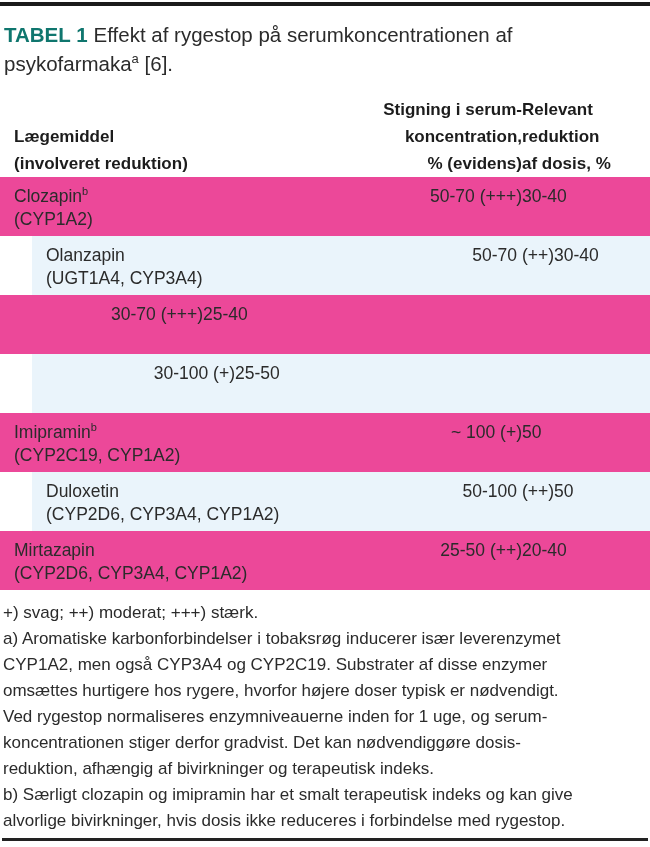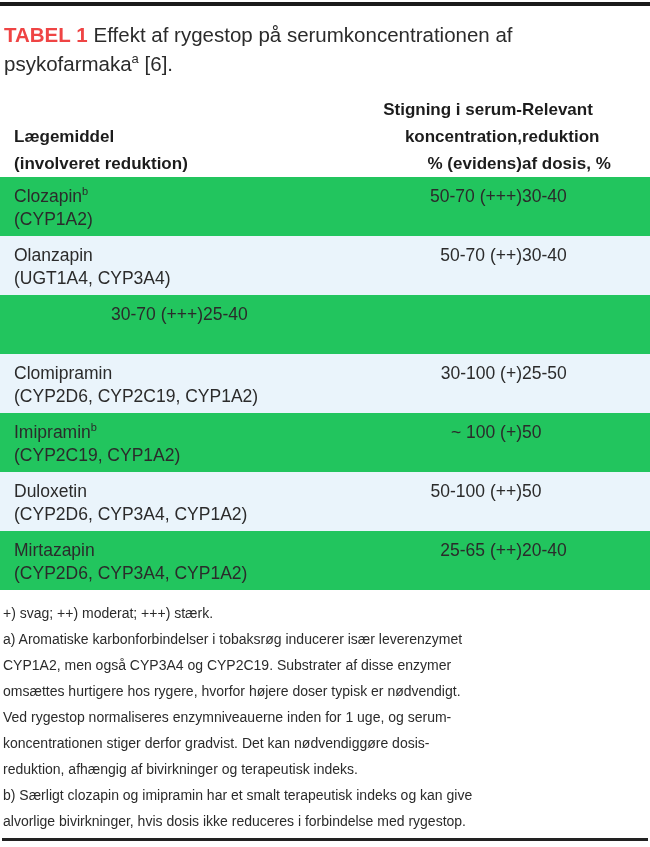--- a/index.html
+++ b/index.html
@@ -21,21 +21,21 @@
     position: absolute; bottom: 6px; left: 2px; right: 2px;
     height: 3px; background: #222222;
   }
   .title {
     padding: 20px 0 0 4px;
     width: 555px;
     font-size: 20.5px;
     line-height: 29px;
     color: #2b2b2b;
   }
-  .title .t-label { font-weight: bold; color: #ef4444; margin-right: 6px; }
+  .title .t-label { font-weight: bold; color: #0f766e; margin-right: 6px; }
   .title sup { font-size: 13px; line-height: 0; }
   .thead {
     display: flex;
     align-items: flex-end;
     padding: 18px 0 0 14px;
     font-weight: bold;
     font-size: 17px;
     line-height: 27px;
     color: #1c1c1c;
   }
@@ -46,26 +46,26 @@
   .trow {
     display: flex;
     align-items: flex-start;
     height: 59px;
     box-sizing: border-box;
     padding: 8px 0 0 14px;
     font-size: 17.5px;
     line-height: 23px;
     color: #2b2b2b;
   }
-  .trow.dark  { background: #22c55e; }
-  .trow.light { background: #eaf4fb; }
+  .trow.dark  { background: #ec4899; }
+  .trow.light { background: #eaf4fb; margin-left: 32px; }
   .drug-sup { font-size: 11px; line-height: 0; vertical-align: super; }
   .footnotes {
     padding: 10px 8px 0 3px;
-    font-size: 14px;
+    font-size: 17px;
     line-height: 26px;
     color: #2b2b2b;
   }
   .footnotes p { margin: 0; }
 </style>
 </head>
 <body>
 
 <div class="page">
   <div class="top-rule"></div>
@@ -103,24 +103,20 @@
     <div class="c2">50-70 (++)</div>
     <div class="c3">30-40</div>
   </div>
 
   <div class="trow dark">
     <div class="c2">30-70 (+++)</div>
     <div class="c3">25-40</div>
   </div>
 
   <div class="trow light">
-    <div class="c1">
-      <div><span>Clomipramin</span><sup class="drug-sup"></sup></div>
-      <div>(CYP2D6, CYP2C19, CYP1A2)</div>
-    </div>
     <div class="c2">30-100 (+)</div>
     <div class="c3">25-50</div>
   </div>
 
   <div class="trow dark">
     <div class="c1">
       <div><span>Imipramin</span><sup class="drug-sup">b</sup></div>
       <div>(CYP2C19, CYP1A2)</div>
     </div>
     <div class="c2">~ 100 (+)</div>
@@ -134,21 +130,21 @@
     </div>
     <div class="c2">50-100 (++)</div>
     <div class="c3">50</div>
   </div>
 
   <div class="trow dark">
     <div class="c1">
       <div><span>Mirtazapin</span><sup class="drug-sup"></sup></div>
       <div>(CYP2D6, CYP3A4, CYP1A2)</div>
     </div>
-    <div class="c2">25-65 (++)</div>
+    <div class="c2">25-50 (++)</div>
     <div class="c3">20-40</div>
   </div>
 
   <div class="footnotes">
     <p class="pre">+) svag; ++) moderat; +++) stærk.</p>
     <p class="pre">a) Aromatiske karbonforbindelser i tobaksrøg inducerer især leverenzymet
 CYP1A2, men også CYP3A4 og CYP2C19. Substrater af disse enzymer
 omsættes hurtigere hos rygere, hvorfor højere doser typisk er nødvendigt.
 Ved rygestop normaliseres enzymniveauerne inden for 1 uge, og serum-
 koncentrationen stiger derfor gradvist. Det kan nødvendiggøre dosis-

